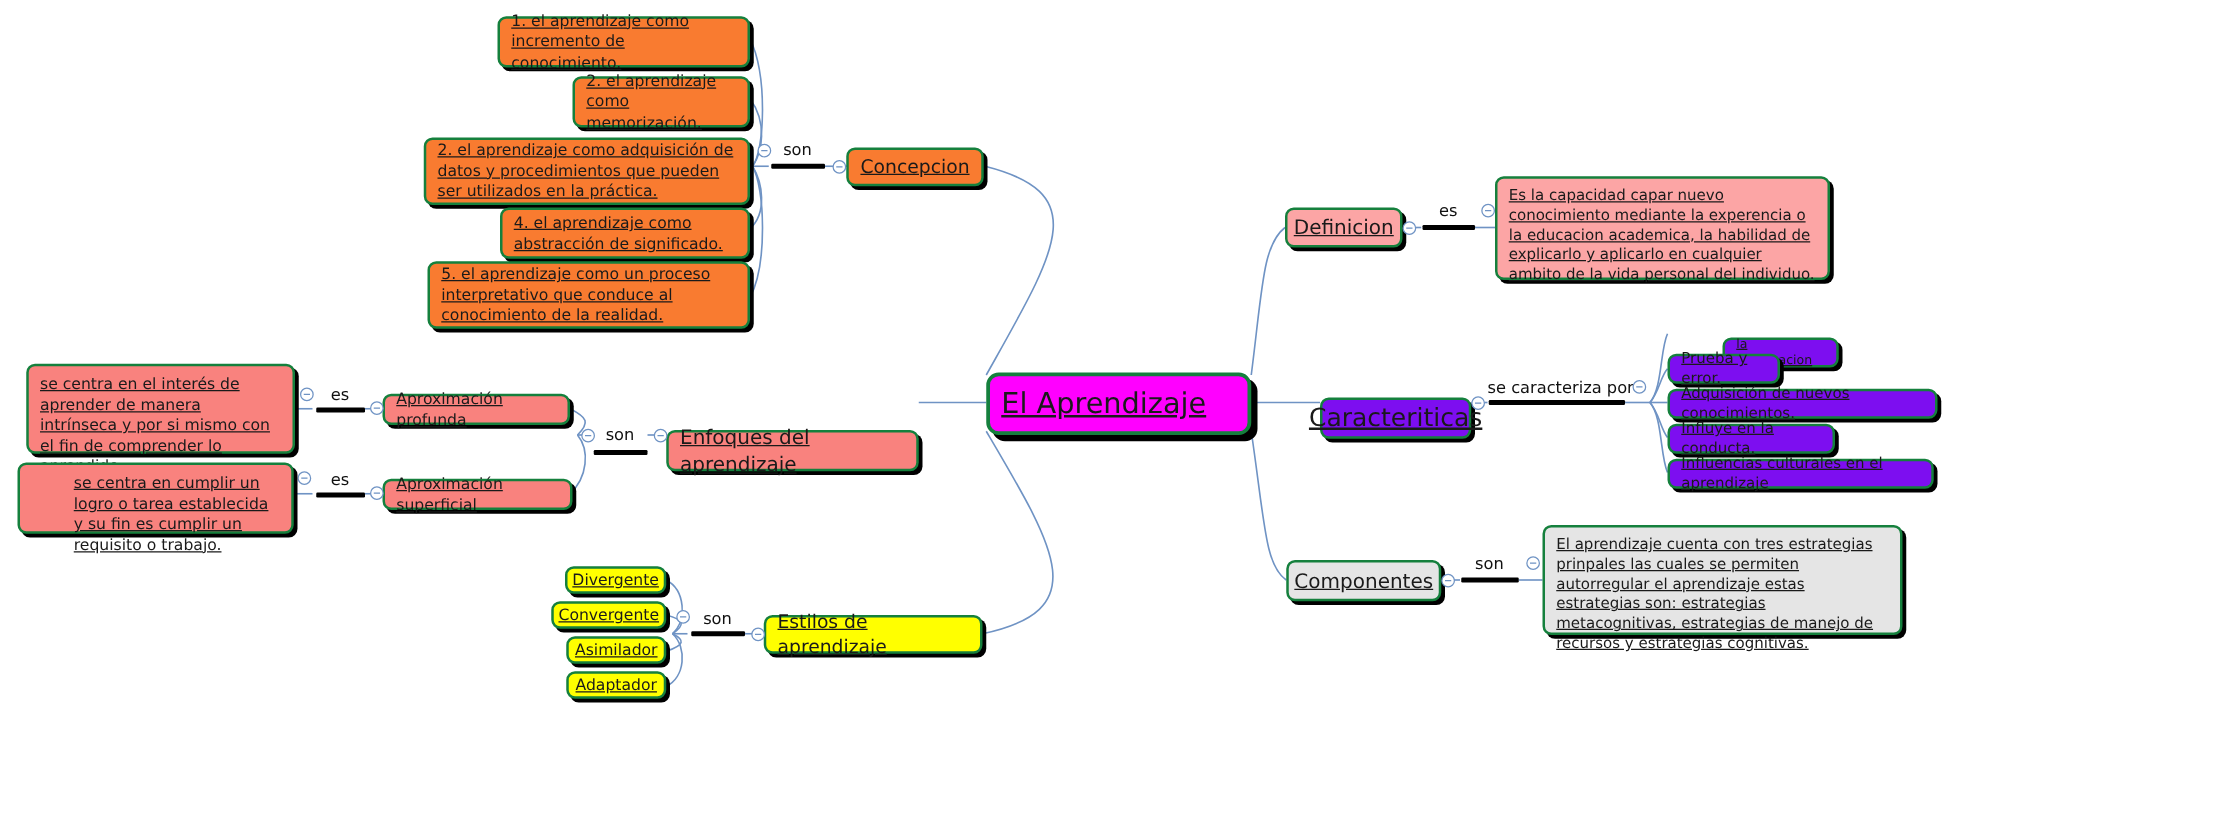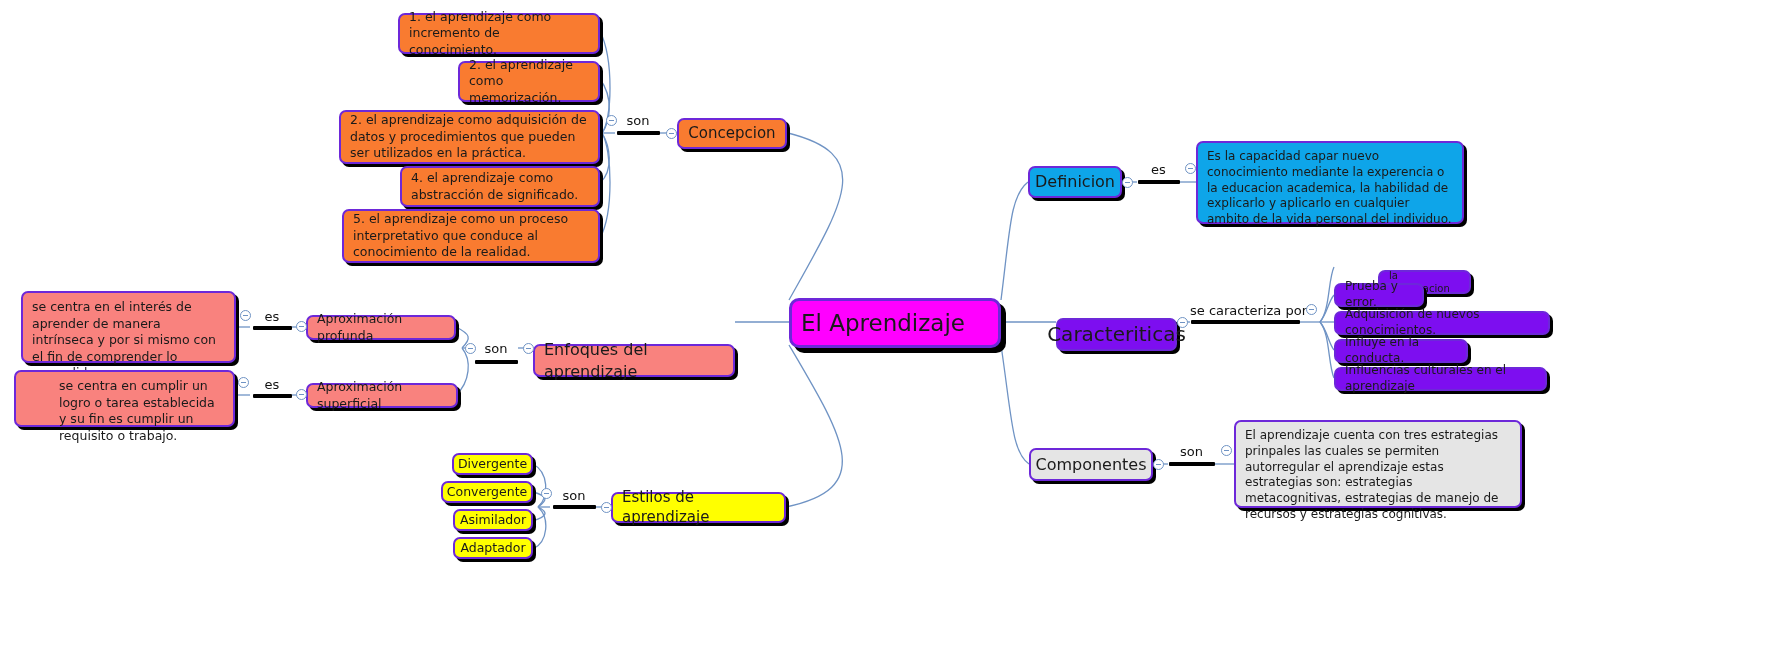--- a/index.html
+++ b/index.html
@@ -27,41 +27,42 @@
     position: absolute;
     left: 0; top: 0;
     width: 1784px;
     height: 655px;
     pointer-events: none;
   }
 
   .node {
     position: absolute;
     box-sizing: border-box;
-    border: 2px solid #6d28d9;
+    border: 2px solid #15803d;
     border-radius: 7px;
     box-shadow: 3px 3px 0 0 #000000;
     display: flex;
     align-items: center;
     padding: 4px 9px;
     line-height: 1.32;
     white-space: pre-line;
+    text-decoration: underline;
   }
 
   .node.center {
     border-radius: 10px;
     border-width: 3px;
     box-shadow: 5px 5px 0 0 #000000;
     justify-content: flex-start;
   }
 
   
   .c-magenta { background: #ff00ff; }
   .c-orange  { background: #f97b30; }
-  .c-green   { background: #0ea5e9; }
+  .c-green   { background: #fca5a5; }
   .c-purple  { background: #7d0ef0; }
   .c-cyan    { background: #e5e5e5; }
   .c-salmon  { background: #f9827e; }
   .c-yellow  { background: #ffff00; }
 
   .t-center { justify-content: center; }
 
   
   .link-label {
     position: absolute;

